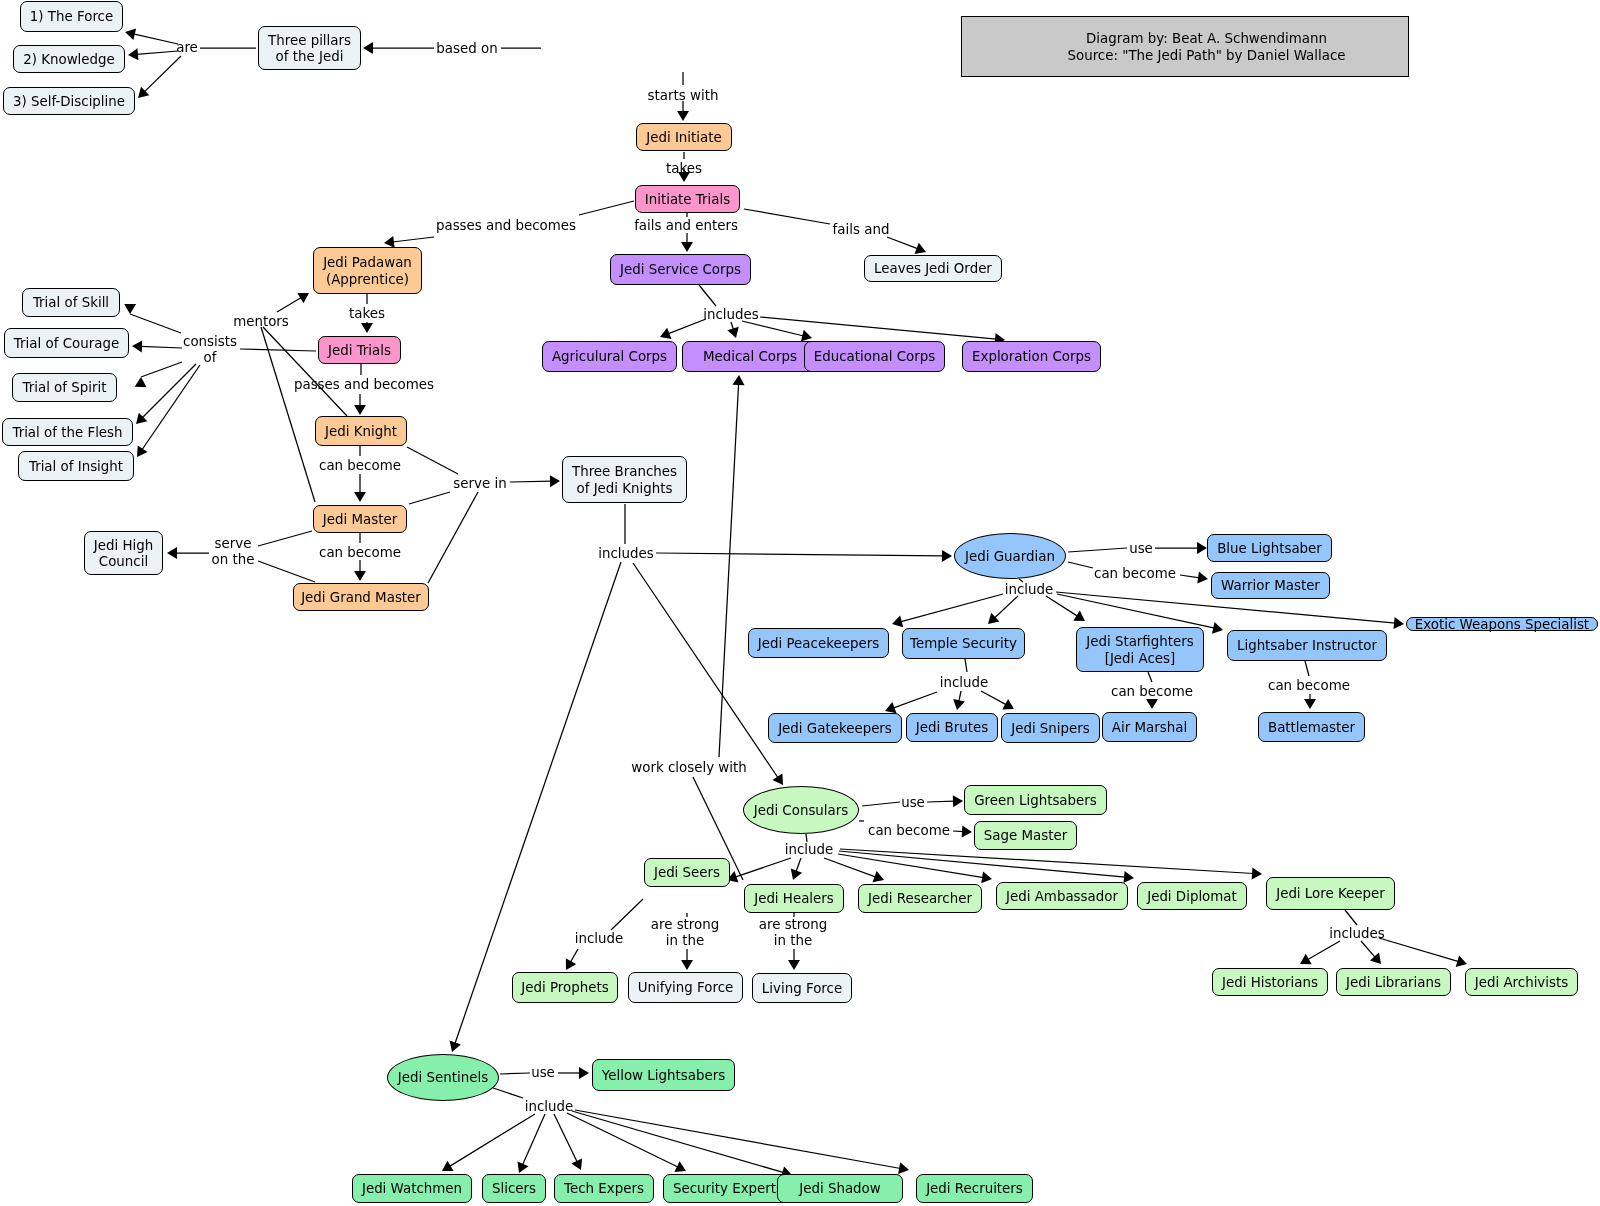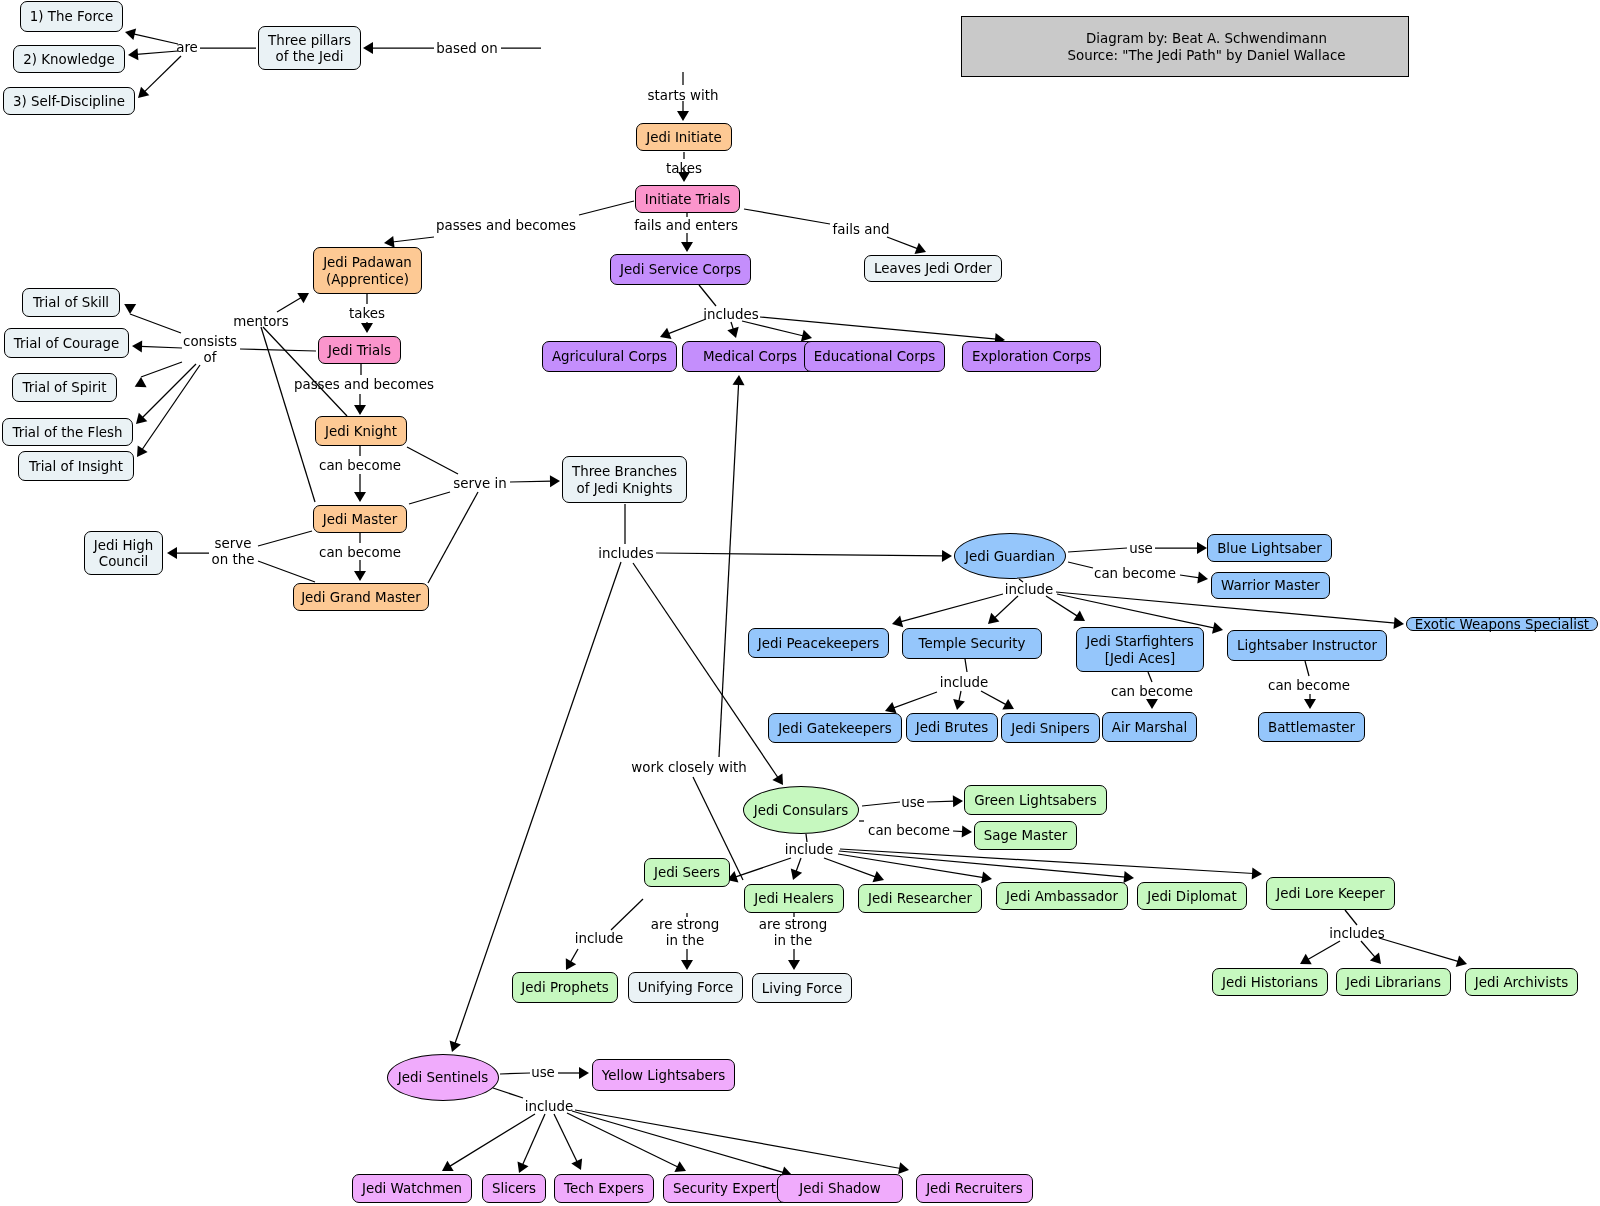--- a/index.html
+++ b/index.html
@@ -11,21 +11,21 @@
   svg#edges .ln{fill:none;stroke:#000;stroke-width:1.25;}
   svg#edges .ah{fill:#000;stroke:none;}
   .node{position:absolute;box-sizing:border-box;display:flex;align-items:center;justify-content:center;
         text-align:center;border:1px solid #000;border-radius:7px;color:#000;
         font-size:13.4px;line-height:16.3px;white-space:pre;z-index:3;}
   .node > span{position:relative;top:1px;}
   .node.sq{border-radius:0;}
   .node.ell{border-radius:50%;}
   .n-gray{background:#eaf2f5;} .n-orange{background:#fdc994;} .n-pink{background:#fb95cc;}
   .n-purple{background:#c48efc;} .n-blue{background:#95c6fb;} .n-green{background:#c6f8bf;}
-  .n-yellow{background:#f0abfc;} .n-credit{background:#c9c9c9;padding-left:43px;}
+  .n-yellow{background:#86efac;} .n-credit{background:#c9c9c9;padding-left:43px;}
   .elabel{position:absolute;transform:translate(-50%,calc(-50% + 1.5px));font-size:13.4px;line-height:16.3px;
           color:#000;white-space:pre;text-align:center;z-index:4;}
 </style>
 </head>
 <body>
 
 <div id="stage">
 <svg id="edges" viewBox="0 0 1600 1206">
 <path class="ln" d="M541,48 L501,48"></path>
 <path class="ln" d="M434,48 L371.5,48.0"></path>
@@ -214,21 +214,21 @@
 <div class="node n-orange" style="left:313px;top:505px;width:94px;height:28px"><span>Jedi Master</span></div>
 <div class="node n-gray" style="left:84px;top:531px;width:79px;height:44px"><span>Jedi High
 Council</span></div>
 <div class="node n-orange" style="left:293px;top:583px;width:136px;height:28px"><span>Jedi Grand Master</span></div>
 <div class="node n-gray" style="left:562px;top:456px;width:125px;height:47px"><span>Three Branches
 of Jedi Knights</span></div>
 <div class="node n-blue ell" style="left:954px;top:533px;width:112px;height:46px"><span>Jedi Guardian</span></div>
 <div class="node n-blue" style="left:1207px;top:534px;width:125px;height:28px"><span>Blue Lightsaber</span></div>
 <div class="node n-blue" style="left:1211px;top:572px;width:119px;height:27px"><span>Warrior Master</span></div>
 <div class="node n-blue" style="left:748px;top:628px;width:141px;height:30px"><span>Jedi Peacekeepers</span></div>
-<div class="node n-blue" style="left:902px;top:628px;width:140px;height:31px"><span>Temple Security</span></div>
+<div class="node n-blue" style="left:902px;top:628px;width:123px;height:31px"><span>Temple Security</span></div>
 <div class="node n-blue" style="left:1076px;top:627px;width:128px;height:45px"><span>Jedi Starfighters
 [Jedi Aces]</span></div>
 <div class="node n-blue" style="left:1227px;top:630px;width:160px;height:31px"><span>Lightsaber Instructor</span></div>
 <div class="node n-blue" style="left:1406px;top:617px;width:192px;height:14px"><span>Exotic Weapons Specialist</span></div>
 <div class="node n-blue" style="left:768px;top:713px;width:134px;height:30px"><span>Jedi Gatekeepers</span></div>
 <div class="node n-blue" style="left:906px;top:713px;width:92px;height:29px"><span>Jedi Brutes</span></div>
 <div class="node n-blue" style="left:1001px;top:713px;width:99px;height:30px"><span>Jedi Snipers</span></div>
 <div class="node n-blue" style="left:1102px;top:712px;width:95px;height:30px"><span>Air Marshal</span></div>
 <div class="node n-blue" style="left:1258px;top:712px;width:107px;height:30px"><span>Battlemaster</span></div>
 <div class="node n-green ell" style="left:743px;top:786px;width:116px;height:48px"><span>Jedi Consulars</span></div>

